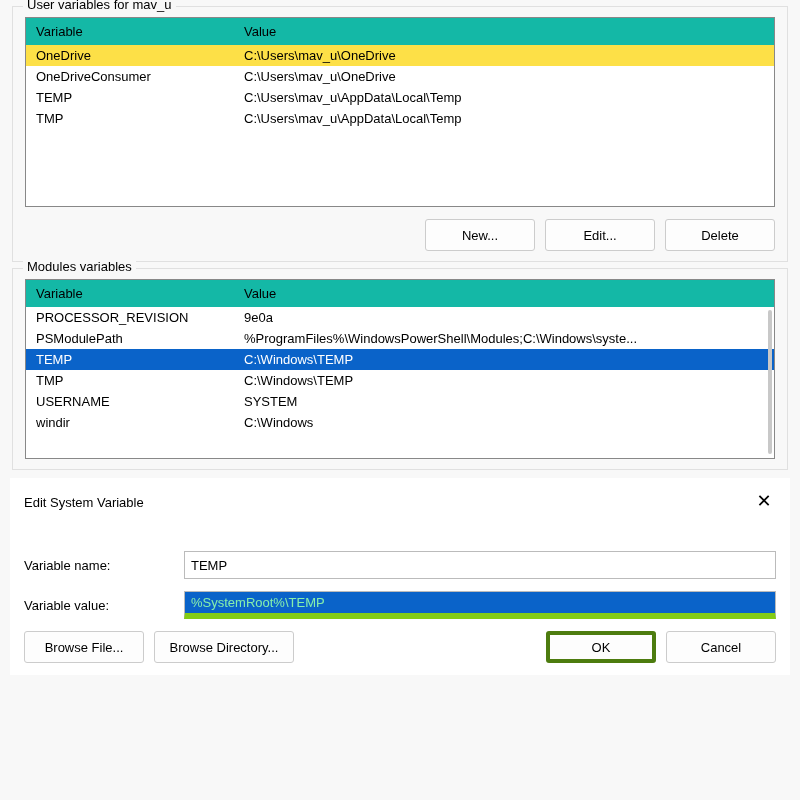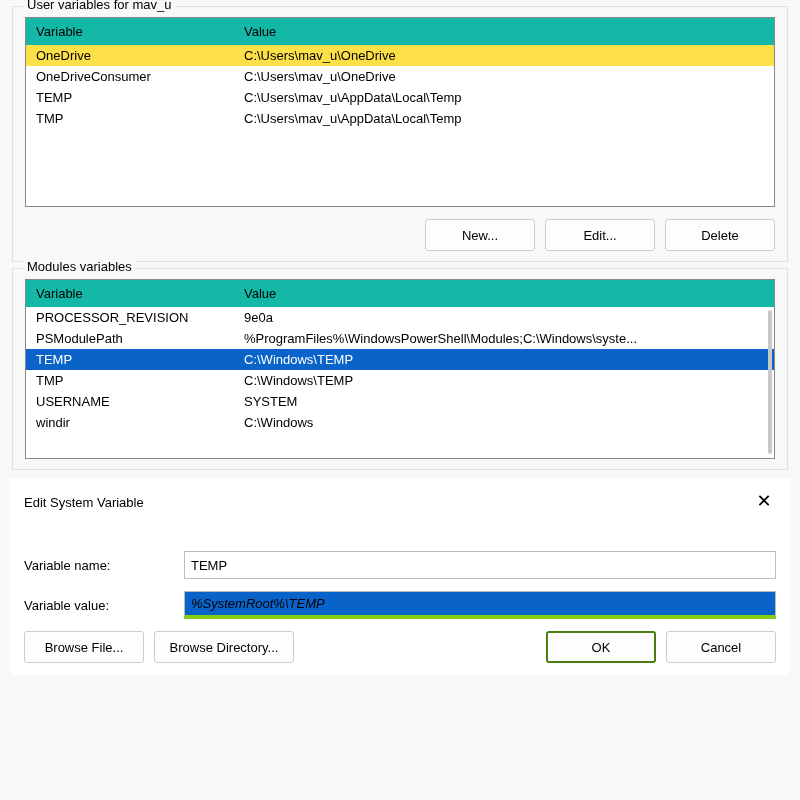--- a/index.html
+++ b/index.html
@@ -64,21 +64,21 @@
     min-width: 110px;
     height: 32px;
     background: #fdfdfd;
     border: 1px solid #ccc;
     font-family: inherit;
     font-size: 13px;
     border-radius: 3px;
     padding: 0 14px;
     cursor: pointer;
   }
-  button.win.primary { border: 2px solid #4d7c0f; }
+  button.win.primary { border: 4px solid #4d7c0f; }
   .scroll-hint {
     position: absolute;
     right: 2px;
     top: 30px;
     bottom: 4px;
     width: 4px;
     background: #c8c8c8;
     border-radius: 2px;
   }
   
@@ -112,23 +112,22 @@
   .field-input {
     flex: 1;
     height: 28px;
     border: 1px solid #bbb;
     padding: 0 6px;
     font-family: inherit;
     font-size: 13px;
   }
   .field-input.highlight {
     background: #0a63c9;
-    color: #000000;
-    border-bottom: 4px solid #84cc16;
-    font-style: italic;
+    color: #86efac;
+    border-bottom: 6px solid #84cc16;
   }
   .dialog-buttons {
     display: flex;
     gap: 10px;
     margin-top: 10px;
   }
   .dialog-buttons .spacer { flex: 1; }
 </style>
 </head>
 <body>

